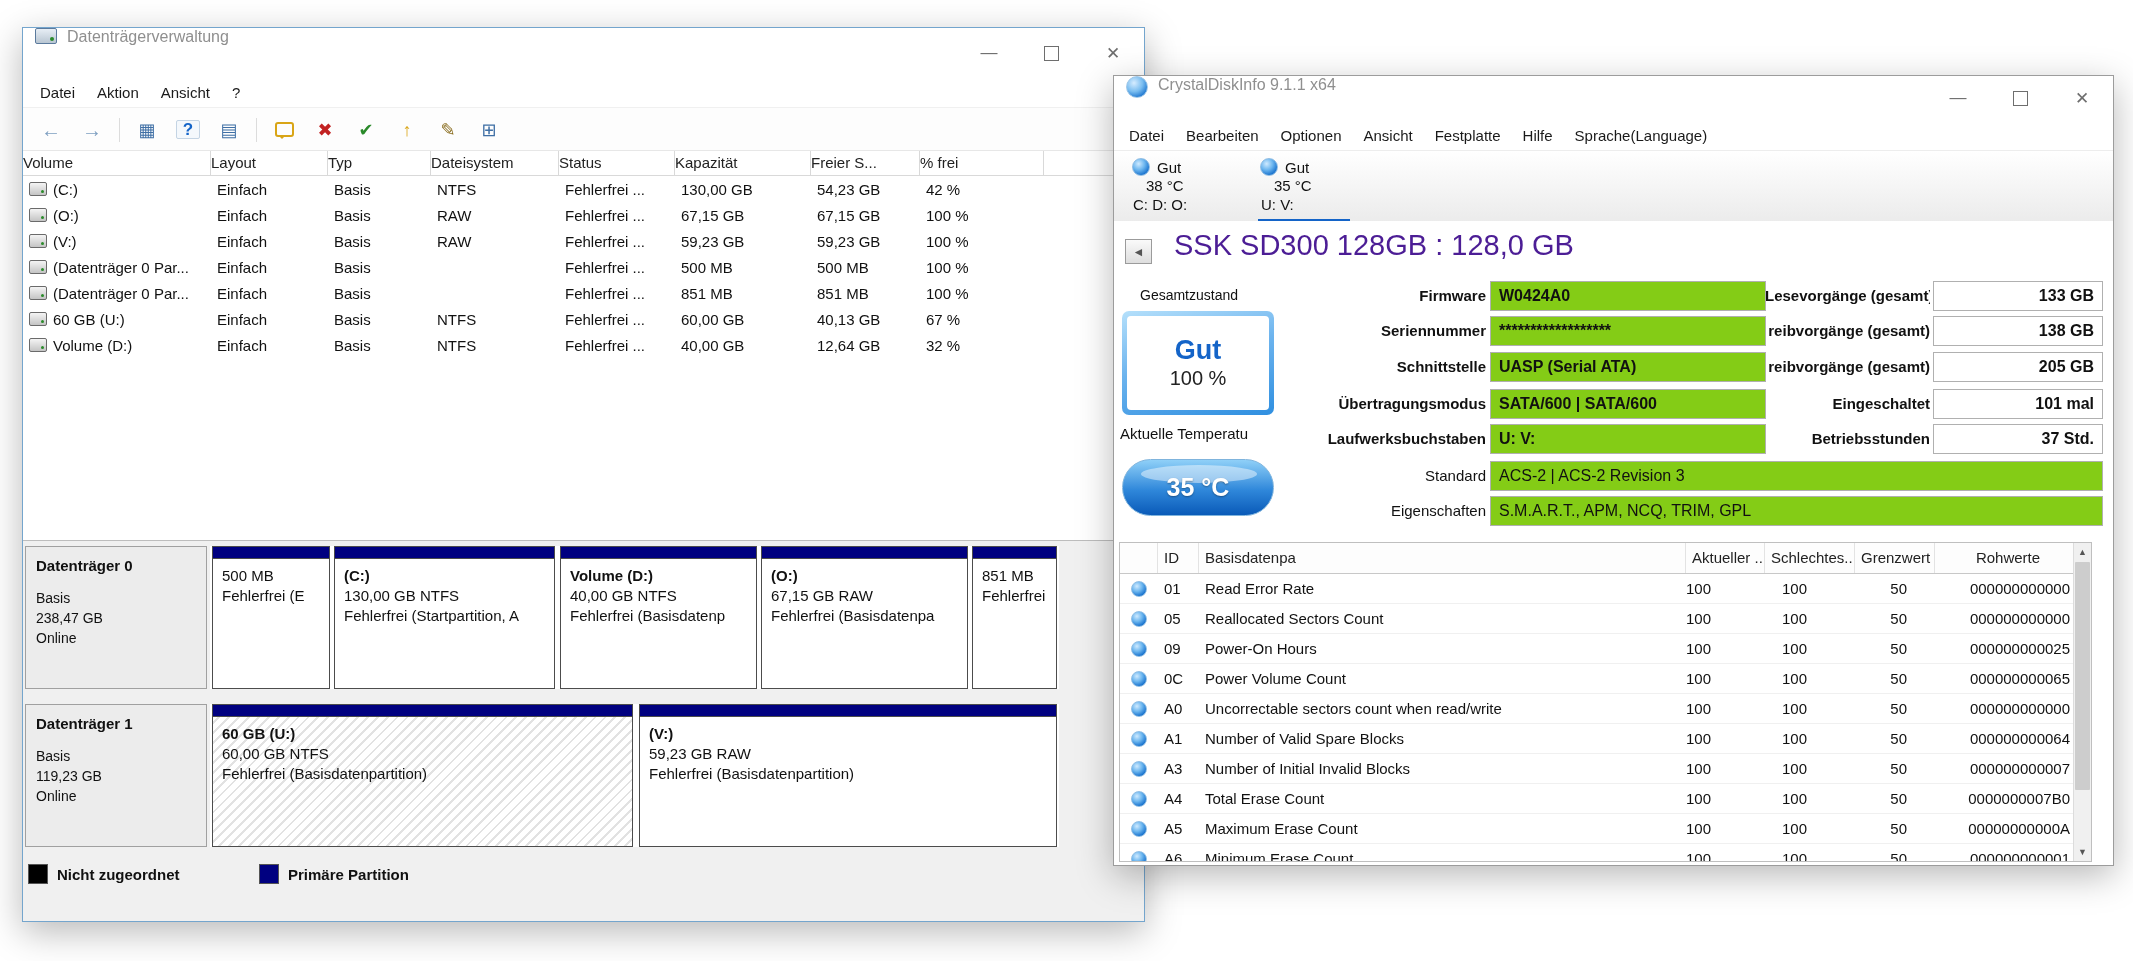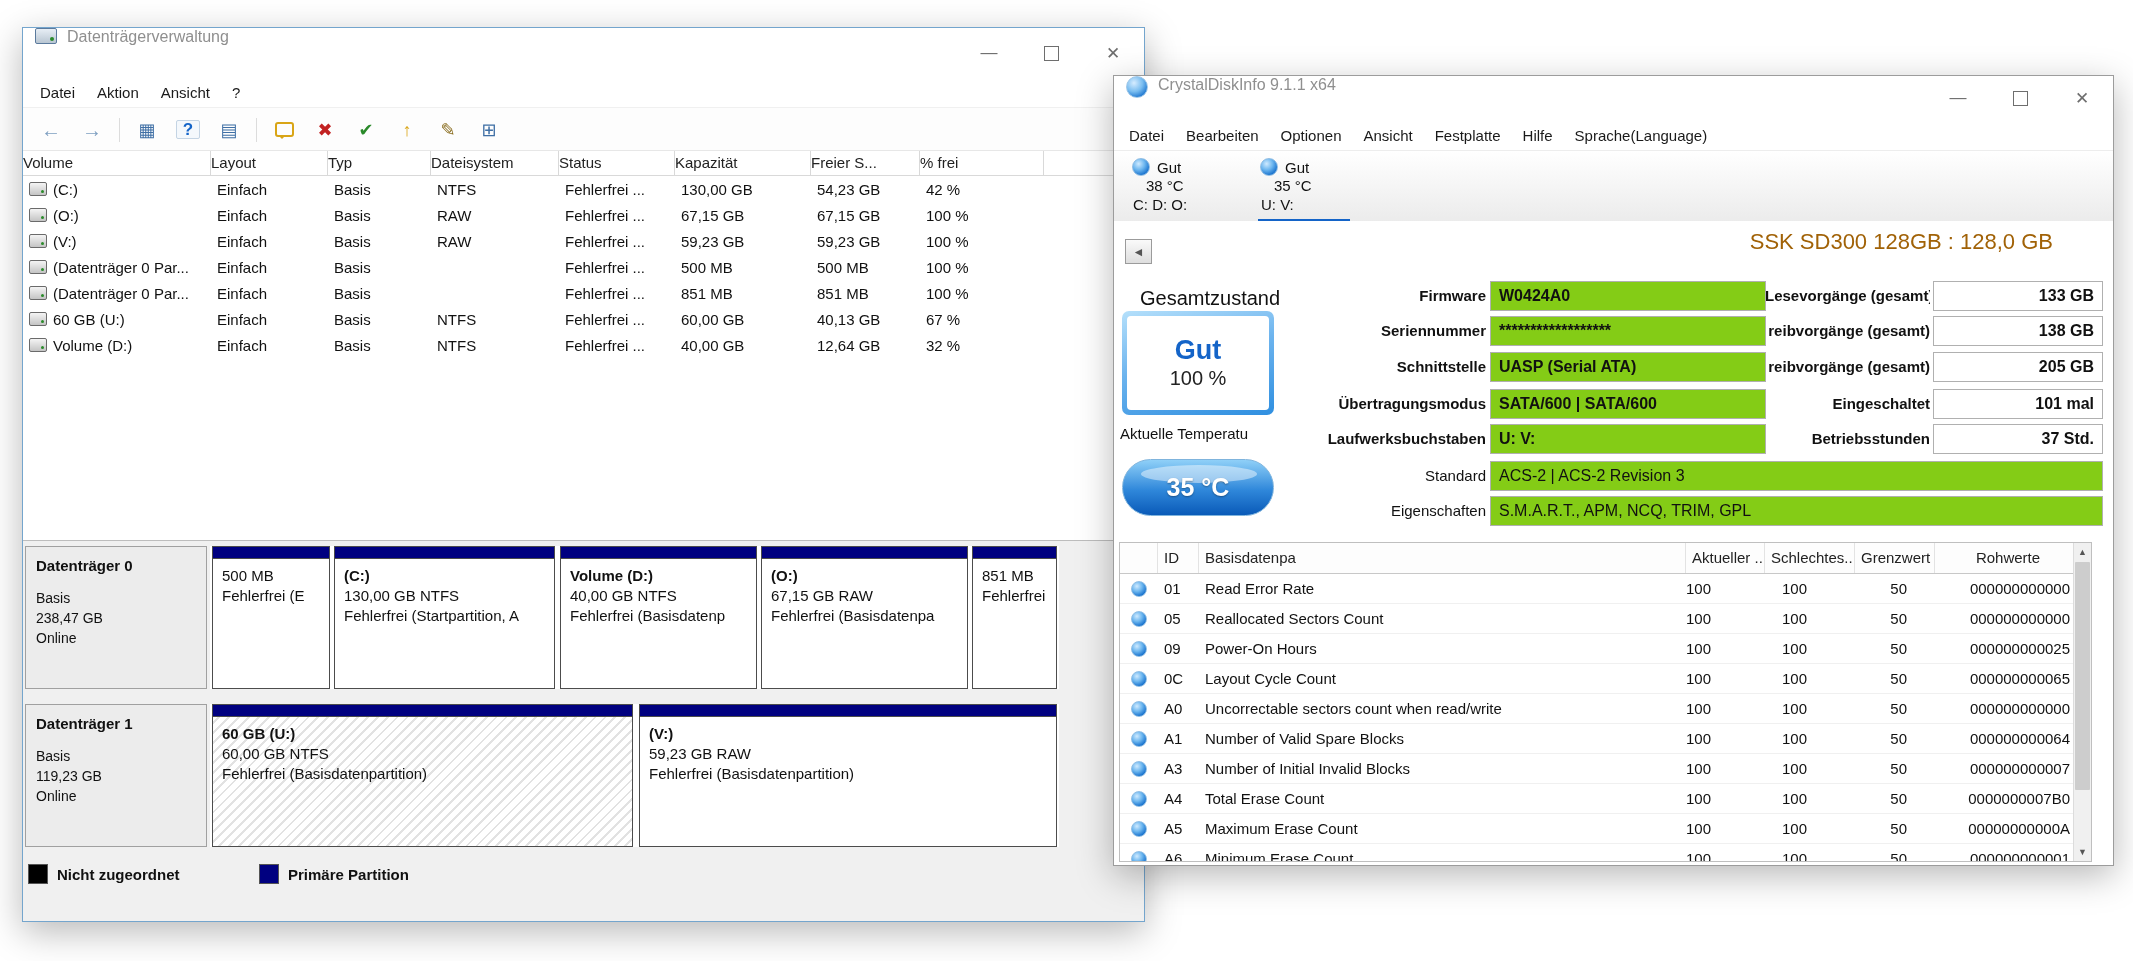--- a/index.html
+++ b/index.html
@@ -91,22 +91,22 @@
   .dt-health{font-size:15px;color:#111;}
   .dt-temp{font-size:15px;margin-left:14px;margin-top:1px;}
   .dt-letters{font-size:15px;margin-left:1px;margin-top:2px;white-space:nowrap;}
   .dt-underline{position:absolute;left:-2px;bottom:-3px;width:92px;height:4px;background:#1464c8;display:none;}
   .disk-tab.selected .dt-underline{display:block;}
 
   .cdi-main{position:absolute;left:0;right:0;top:145px;bottom:0;background:#fff;}
   .back-btn{position:absolute;left:11px;top:18px;width:27px;height:25px;box-sizing:border-box;border:1px solid #9b9b9b;
     background:linear-gradient(#fafafa,#dedede);display:flex;align-items:center;justify-content:center;
     font-size:12px;color:#555;}
-  .drive-title{position:absolute;left:60px;right:60px;top:8px;text-align:right;font-size:22px;color:#a16207;white-space:nowrap;}
-  .health-label{position:absolute;left:26px;top:66px;font-size:20px;white-space:nowrap;}
+  .drive-title{position:absolute;left:60px;right:60px;top:8px;text-align:left;font-size:29px;color:#4c1d95;white-space:nowrap;}
+  .health-label{position:absolute;left:26px;top:66px;font-size:14px;white-space:nowrap;}
   .health-box{position:absolute;left:8px;top:90px;width:152px;height:104px;box-sizing:border-box;border-radius:7px;
     background:linear-gradient(165deg,#b5e0fb 0%,#6db4ee 45%,#2f8fe0 100%);padding:5px;}
   .health-inner{width:100%;height:100%;box-sizing:border-box;background:#fff;border-radius:4px;
     display:flex;flex-direction:column;align-items:center;justify-content:center;gap:2px;}
   .health-status{font-size:27px;font-weight:bold;color:#1464c8;line-height:1.1;}
   .health-pct{font-size:20px;color:#222;}
   .temp-label{position:absolute;left:6px;top:204px;font-size:15px;white-space:nowrap;}
   .temp-oval{position:absolute;left:8px;top:238px;width:152px;height:57px;border-radius:29px;
     background:linear-gradient(180deg,#8fd0f8 0%,#2f87da 55%,#0a5ab8 100%);
     border:1px solid #7fb4dd;box-sizing:border-box;
@@ -609,21 +609,21 @@
               <span class="sc s-worst">100</span>
               <span class="sc s-thr">50</span>
               <span class="sc s-raw">000000000025</span>
             </div>
 
             <div class="smart-row">
               <span class="sc s-icon">
                 <span class="orb"></span>
               </span>
               <span class="sc s-id">0C</span>
-              <span class="sc s-name">Layout Cycle Count</span>
+              <span class="sc s-name">Power Volume Count</span>
               <span class="sc s-cur">100</span>
               <span class="sc s-worst">100</span>
               <span class="sc s-thr">50</span>
               <span class="sc s-raw">000000000065</span>
             </div>
 
             <div class="smart-row">
               <span class="sc s-icon">
                 <span class="orb"></span>
               </span>

